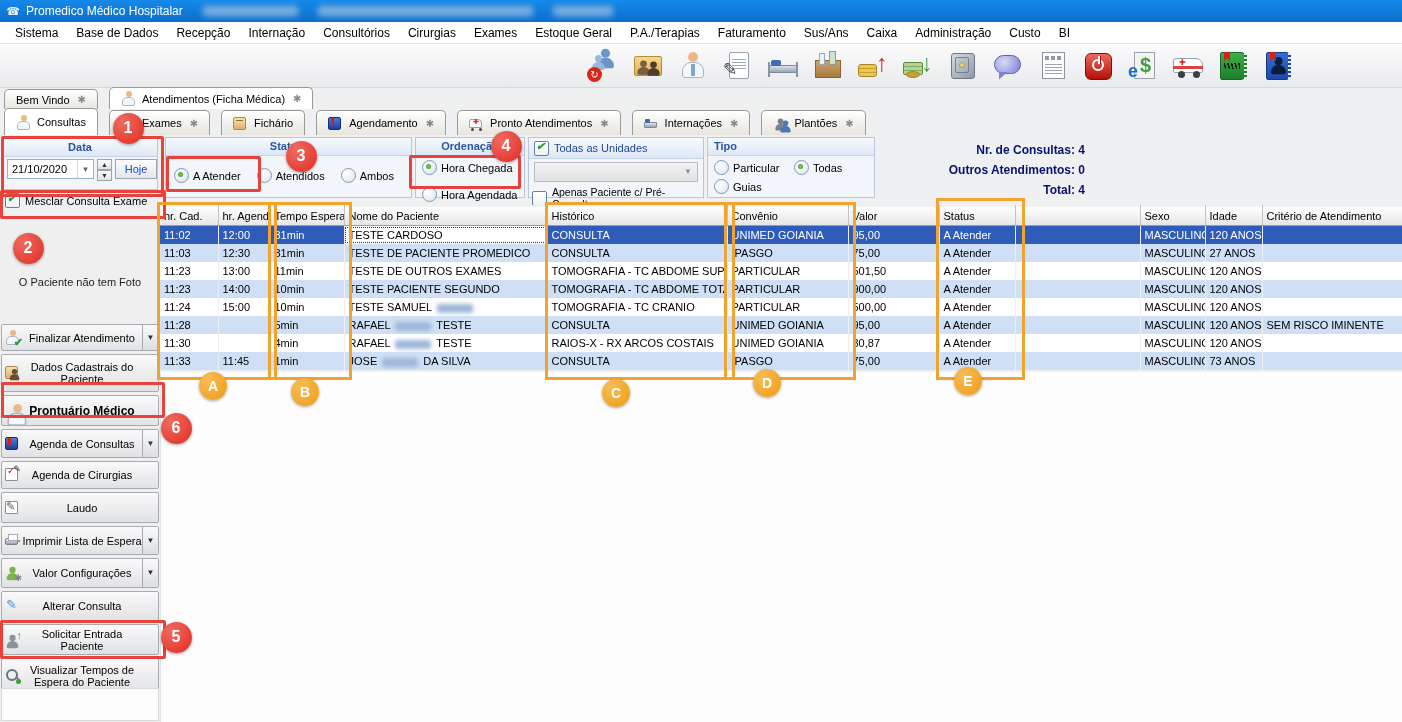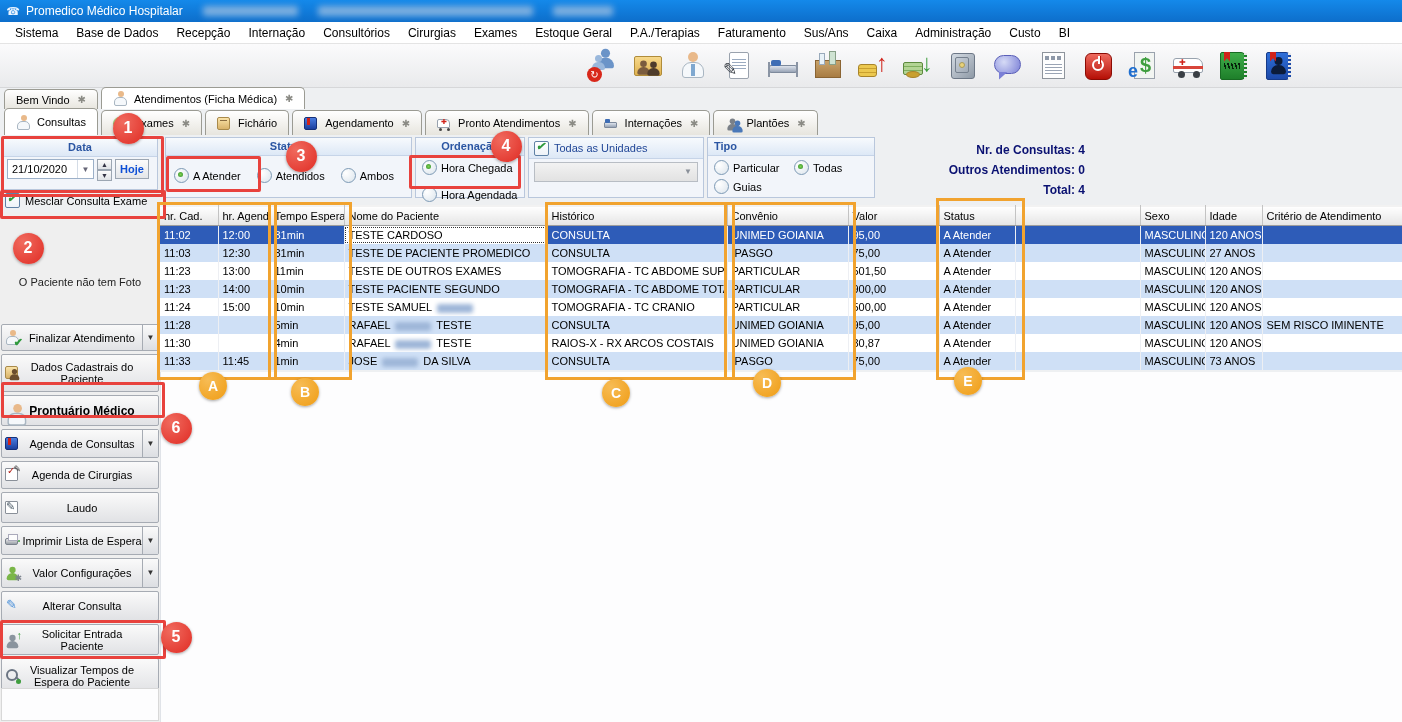--- a/index.html
+++ b/index.html
@@ -27,21 +27,21 @@
   .person{position:absolute;width:15px;height:15px;display:inline-block}
   .person::before{content:"";position:absolute;left:4px;top:0;width:7px;height:7px;border-radius:50%;background:currentColor}
   .person::after{content:"";position:absolute;left:1px;top:7px;width:13px;height:8px;border-radius:6px 6px 2px 2px;background:currentColor}
   .doc{position:relative;width:15px;height:15px;display:inline-block}
   .doc::before{content:"";position:absolute;left:4.5px;top:0;width:6px;height:6px;border-radius:50%;background:#e9b98a}
   .doc::after{content:"";position:absolute;left:1px;top:6px;width:13px;height:9px;border-radius:5px 5px 2px 2px;background:#f5f8fb;border:1px solid #a9b6c2;box-sizing:border-box}
   .mini-disc{position:absolute;left:1px;bottom:1px;width:15px;height:15px;border-radius:50%;color:#fff;font-size:10px;line-height:15px;text-align:center}
   
   .tabstrip1{left:4px;top:88px;height:21px;display:flex;align-items:flex-end}
   .tabstrip2{left:4px;top:109px;height:26px;display:flex;align-items:flex-end}
-  .tab{display:inline-flex;align-items:center;gap:6px;height:19px;padding:0 11px;margin-right:3px;
+  .tab{display:inline-flex;align-items:center;gap:6px;height:19px;padding:0 11px;margin-right:11px;
     border:1px solid #9b9b93;border-bottom:none;border-radius:5px 5px 0 0;
     background:linear-gradient(#ffffff,#e7e5de);white-space:nowrap}
   .tab.big{height:24px}
   .tab.active{background:#fff;height:21px}
   .tab.big.active{height:26px}
   .close-x{color:#8b8b85;font-size:10px;margin-left:2px}
   .tabicon{position:relative;width:15px;height:15px;display:inline-block;flex:0 0 auto}
   .chipx{position:absolute;left:0;top:1px;width:13px;height:13px;box-sizing:border-box}
   
   .panel{border:1px solid #b9c7dc;background:#f2f5fa}
@@ -59,21 +59,21 @@
   .cb.on::before{content:"✔";position:absolute;left:1px;top:-2px;color:#2f9a3d;font-size:11px;font-weight:bold}
   .radio-row{display:inline-flex;align-items:center;gap:4px;white-space:nowrap}
   .dropdown{background:linear-gradient(#f2f2f2,#e2e2e2);border:1px solid #b8bdc4;height:18px;position:relative;color:#777}
   .dropdown .arr{position:absolute;right:2px;top:2px;width:14px;height:13px;font-size:8px;text-align:center;color:#8a9099;line-height:13px}
   .btn-like{border:1px solid #9ca6b2;background:linear-gradient(#fcfcfc,#e4e6e9);display:flex;align-items:center;justify-content:center}
   
   .datefield{left:4px;top:20px;width:87px;height:20px;background:#fff;border:1px solid #9cb0c8;display:flex;align-items:center;padding-left:4px}
   .datefield .arr{margin-left:auto;width:15px;height:18px;font-size:8px;color:#667;display:flex;align-items:center;justify-content:center;border-left:1px solid #d4dce6}
   .spinner{left:94px;top:20px;width:15px;height:20px;display:flex;flex-direction:column}
   .spinner span{flex:1;font-size:7px;line-height:9px;text-align:center;border:1px solid #9ca6b2;background:linear-gradient(#fcfcfc,#dfe2e6);color:#334}
-  .hoje{left:112px;top:20px;width:34px;height:20px;color:#0d4fd6;font-weight:bold}
+  .hoje{left:112px;top:20px;width:42px;height:20px;color:#0d4fd6;font-weight:normal}
   
   .counters{left:945px;top:140px;width:140px;text-align:right;color:#0a1172;font-weight:bold;font-size:12px;line-height:20px}
   
   .gridwrap{left:160px;top:205px;width:1242px;background:#fff}
   table.grid{border-collapse:collapse;table-layout:fixed;width:1242px;font-size:11px}
   table.grid th{height:17px;padding:1px 4px;text-align:left;font-weight:normal;white-space:nowrap;overflow:hidden;
     background:linear-gradient(#ffffff,#e5e5e5);border-right:1px solid #c3c3c3;border-bottom:1px solid #9d9d9d;border-top:1px solid #f2f2f2}
   table.grid td{height:16px;padding:1px 4px;white-space:nowrap;overflow:hidden;border-right:1px solid rgba(140,155,180,.16)}
   tr.alt td{background:#cfe0f6}
   tr.sel td{background:#2e5cb8;color:#fff}
@@ -422,20 +422,24 @@
 </div>
 
 <div class="abs panel" style="left:528px;top:137px;width:176px;height:61px">
   <div class="rowline" style="padding:2px 5px;background:linear-gradient(#f7fafd,#dde8f6);border-bottom:1px solid #c6d4e8;height:16px">
     <i class="cb on" id="cb-units"></i>
     <span class="navy">Todas as Unidades</span>
   </div>
   <div class="dropdown" style="margin:3px 5px 0 5px">
     <span></span>
     <span class="arr">▼</span>
+  </div>
+  <div class="rowline" style="padding:4px 3px 0 3px;font-size:10.5px">
+    <i class="cb" id="cb-pre"></i>
+    <span>Apenas Paciente c/ Pré-Consulta</span>
   </div>
 </div>
 
 <div class="abs panel" style="left:707px;top:137px;width:168px;height:61px">
   <div class="hdr left">Tipo</div>
   <div id="tipo-options" style="padding:4px 6px 0 6px;display:flex;flex-wrap:wrap;row-gap:4px">
       <label class="radio-row" style="width:80px">
         <i class="rd "></i>
         <span>Particular</span>
       </label>

